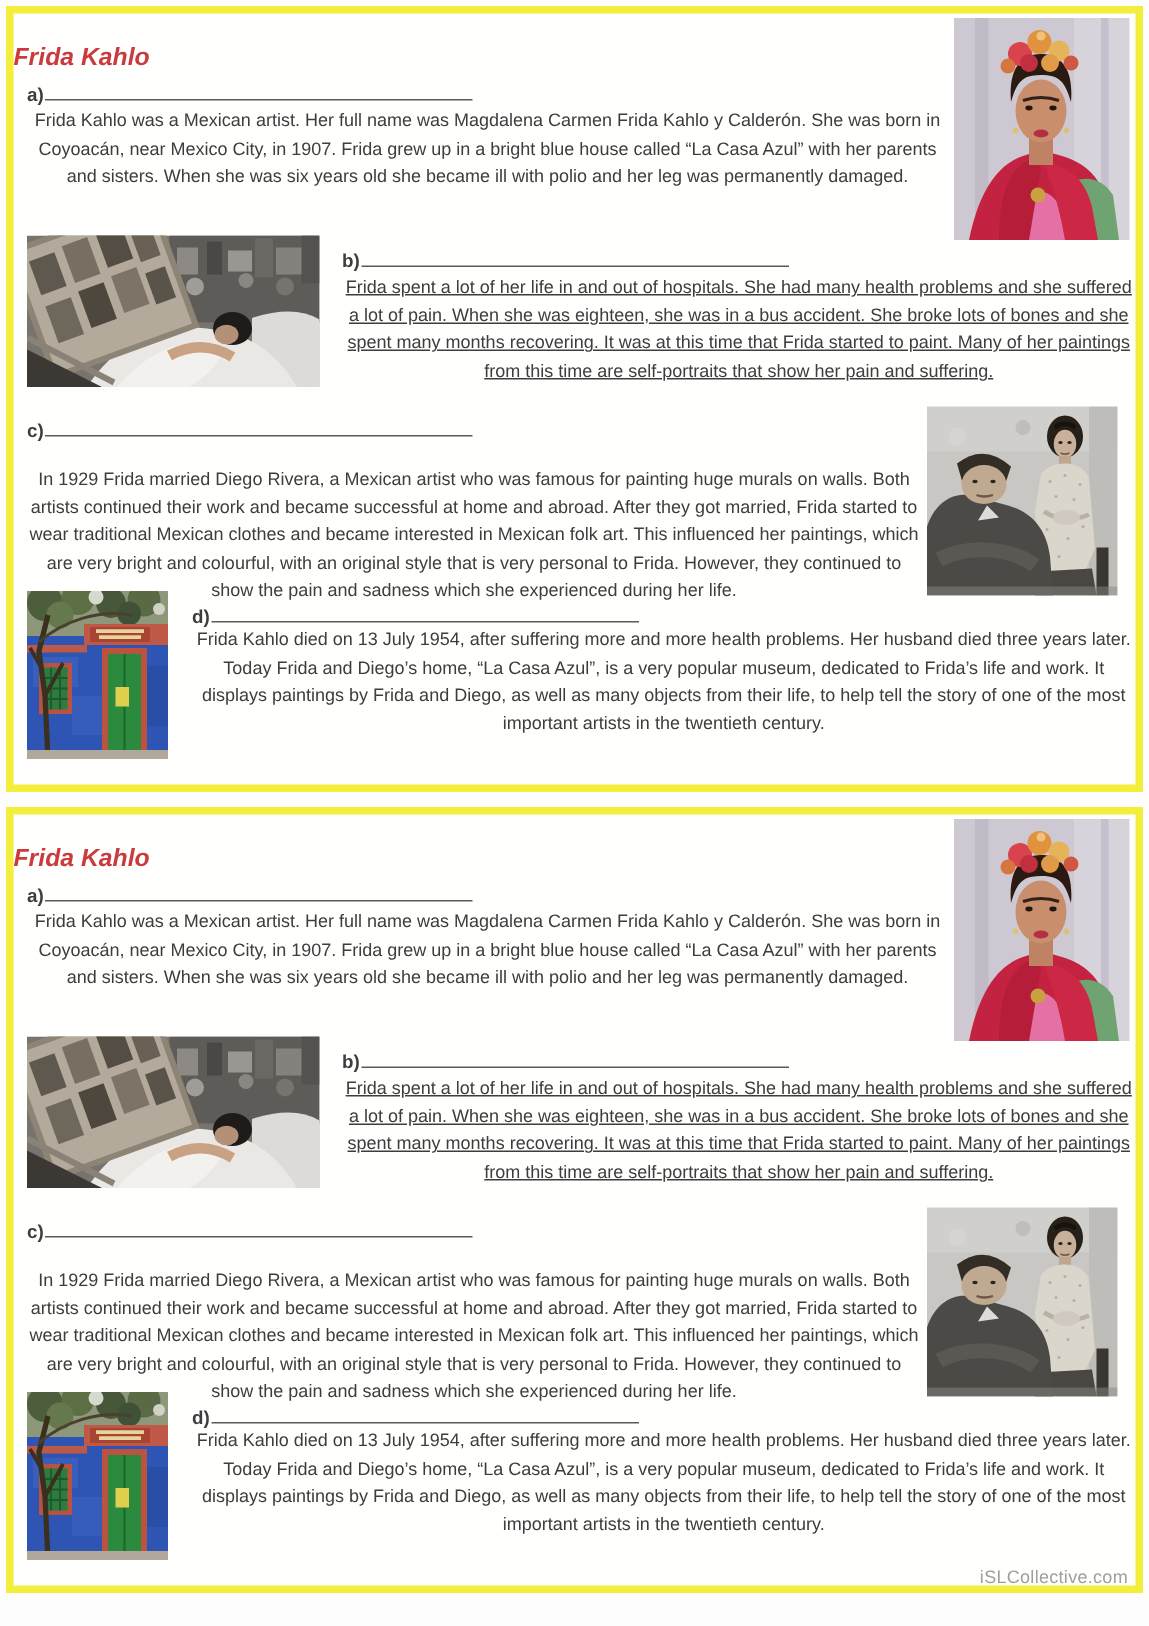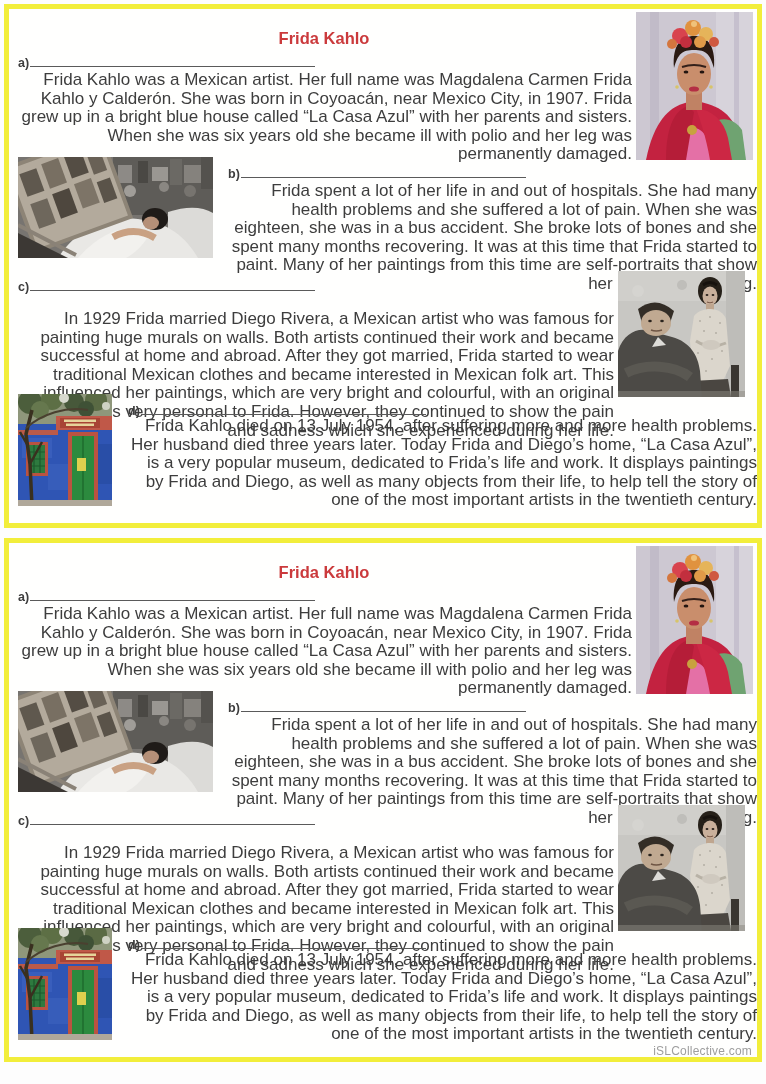--- a/index.html
+++ b/index.html
@@ -8,43 +8,43 @@
     background:#fdfdfd;
     font-family:"Liberation Sans", sans-serif;
     overflow:hidden;
   }
   .sheet {
     position:absolute; left:4px; width:748px; height:514px;
     border:5px solid #f2ee3b; background:#fffffe;
   }
   .title {
     position:absolute; top:20px; left:0; width:630px; margin:0;
-    text-align:center; font-size:16.5px; font-weight:bold; color:#cb3a3c;
+    text-align:left; font-size:16.5px; font-weight:bold; color:#cb3a3c;font-style:italic;
   }
   .sec-label {
     position:absolute; font-size:12.5px; font-weight:bold; color:#3d3d3d;
     white-space:nowrap;
   }
   .wline {
     display:inline-block; width:285px; height:12px;
     border-bottom:1.5px solid #5a5a5a; margin-left:1px;
   }
   .para {
-    position:absolute; margin:0; font-size:17px; line-height:18.6px;
-    color:#3d3d3d; text-align:right;
+    position:absolute; margin:0; font-size:12px; line-height:18.6px;
+    color:#3d3d3d; text-align:center;
   }
   .photo { position:absolute; margin:0; line-height:0; }
   .photo svg { display:block; }
 
   .sec-a   { left:9px;   top:45px;  }
   .para-a  { left:9px;   top:62px;  width:614px; }
   .photo-portrait { left:627px; top:3px; }
   .photo-hospital { left:9px;   top:148px; }
   .sec-b   { left:219px; top:156px; }
-  .para-b  { left:219px; top:173px; width:529px; }
+  .para-b  { left:219px; top:173px; width:529px;text-decoration:underline; }
   .sec-c   { left:9px;   top:269px; }
   .para-c  { left:9px;   top:301px; width:596px; }
   .photo-diego { left:609px; top:262px; }
   .photo-casa  { left:9px;   top:385px; }
   .sec-d   { left:119px; top:393px; }
   .para-d  { left:119px; top:408px; width:629px; }
 
   .watermark {
     position:absolute; top:1044px; right:14px;
     font-size:12px; color:#9e9e9e; letter-spacing:0.2px;

